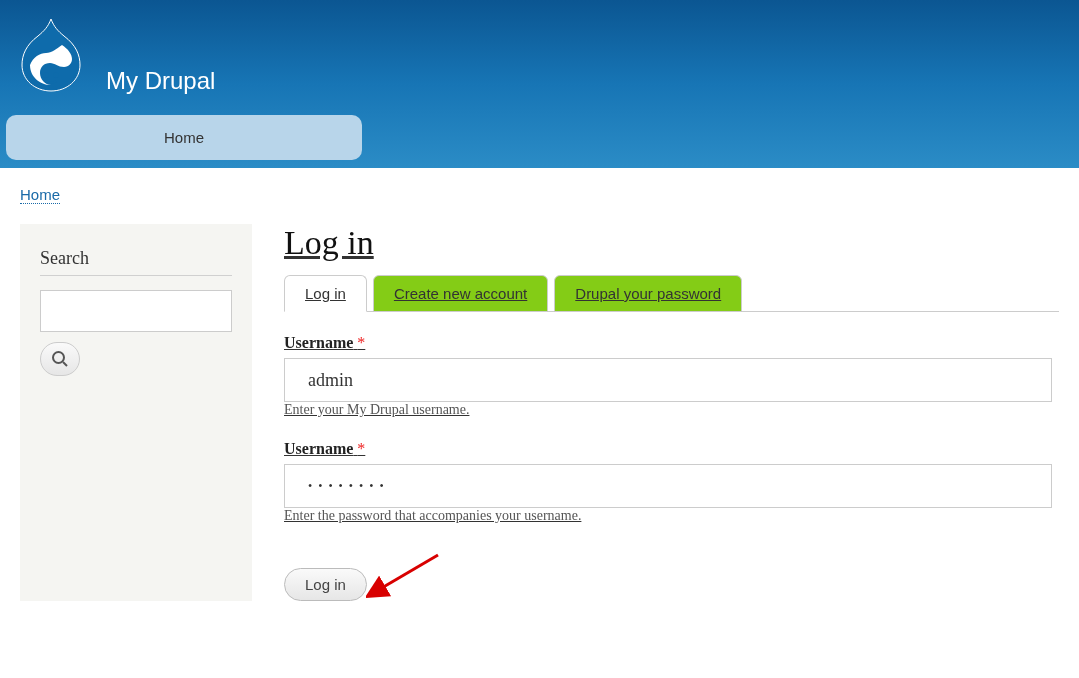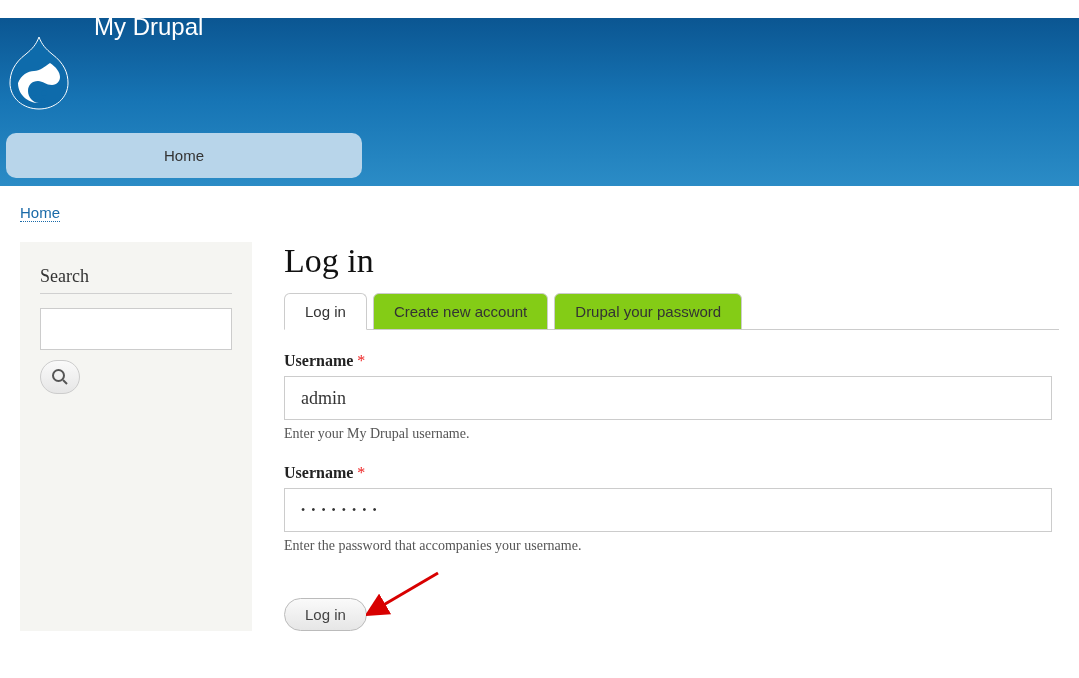--- a/index.html
+++ b/index.html
@@ -4,23 +4,22 @@
   <style>
     * { box-sizing: border-box; margin: 0; padding: 0; }
     body { font-family: Georgia, "Times New Roman", serif; background: #fff; color: #333; }
 
     .header {
       background: linear-gradient(to bottom, #0b5692 0%, #1775b5 50%, #2b8cc6 100%);
       padding: 0 0 8px 0;
     }
     .header-top {
       display: flex;
-      align-items: flex-start;
-      padding: 15px 20px 20px 4px;
-      margin-top: 18px;
+      align-items: flex-end;
+      padding: 15px 20px 20px 16px;
     }
     .logo {
       width: 70px; height: 80px;
       display: flex; align-items: center; justify-content: center;
     }
     .site-name {
       color: #fff;
       font-family: "Helvetica Neue", Arial, sans-serif;
       font-size: 24px;
       font-weight: 500;
@@ -135,29 +134,29 @@
       margin-bottom: 6px;
     }
     .required { color: #e22; font-weight: normal; }
     .form-input {
       width: 100%;
       max-width: 768px;
       height: 44px;
       border: 1px solid #ccc;
       font-family: Georgia, serif;
       font-size: 18px;
-      padding: 6px 16px;
+      padding: 6px 23px;
       color: #333;
     }
     .form-input.password { letter-spacing: 6px; font-size: 12px; }
     .form-hint {
       font-family: Georgia, serif;
       font-size: 14px;
       color: #555;
-      margin-top: 6px;
+      margin-top: 0;
       margin-bottom: 22px;
     }
 
     .submit-btn {
       font-family: "Helvetica Neue", Arial, sans-serif;
       font-size: 15px;
       padding: 7px 20px;
       border: 1px solid #bbb;
       border-radius: 18px;
       background: linear-gradient(to bottom, #fafafa, #e6e6e6);
@@ -201,21 +200,21 @@
     <div class="sidebar-title">Search</div>
     <input type="text" class="search-input" style="">
     <button class="search-btn">
       <svg width="18" height="18" viewBox="0 0 18 18">
         <circle cx="7.5" cy="7.5" r="5.5" fill="none" stroke="#555" stroke-width="2"></circle>
         <line x1="12" y1="12" x2="16" y2="16" stroke="#555" stroke-width="2"></line>
       </svg>
     </button>
   </aside>
 
-  <main class="main" style="position:relative;">
+  <main class="main" style="position:relative;text-decoration:underline;">
     <h1 class="page-title">Log in</h1>
 
     <div class="tabs">
       <div class="tab active">Log in</div>
       <div class="tab">Create new account</div>
       <div class="tab">Drupal your password</div>
     </div>
 
     <div>
       <label class="form-label">

